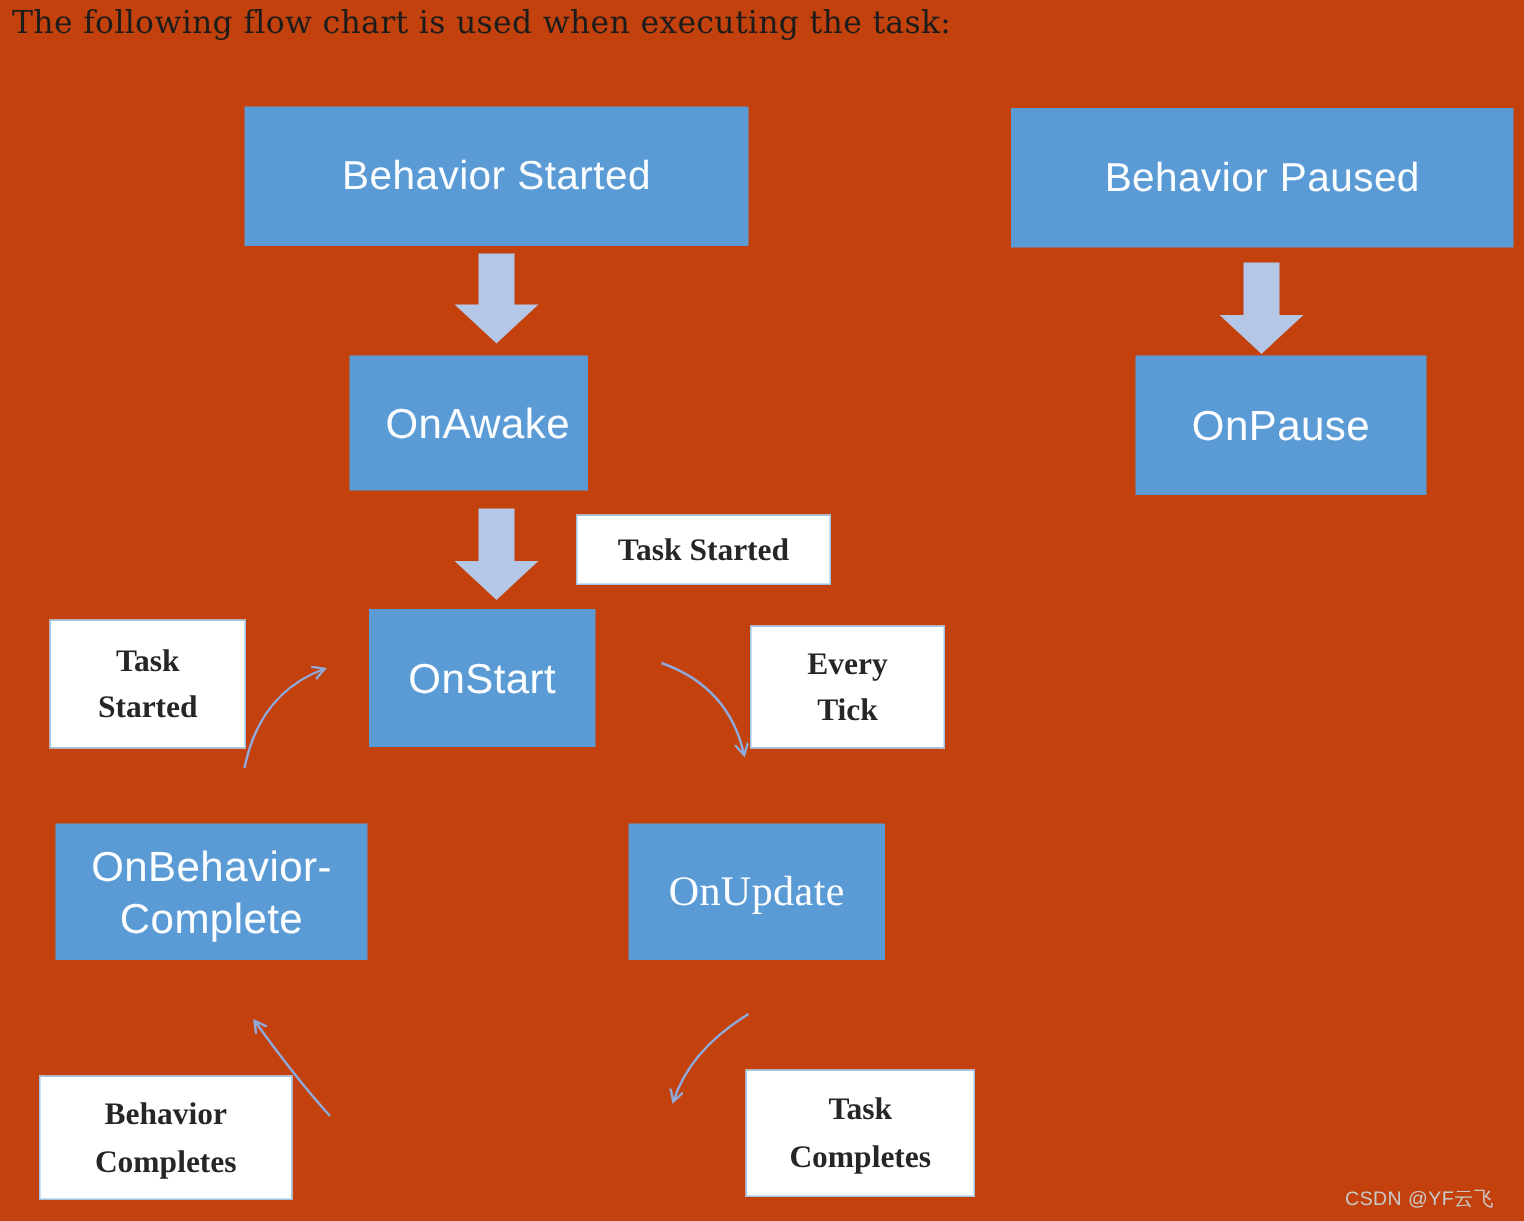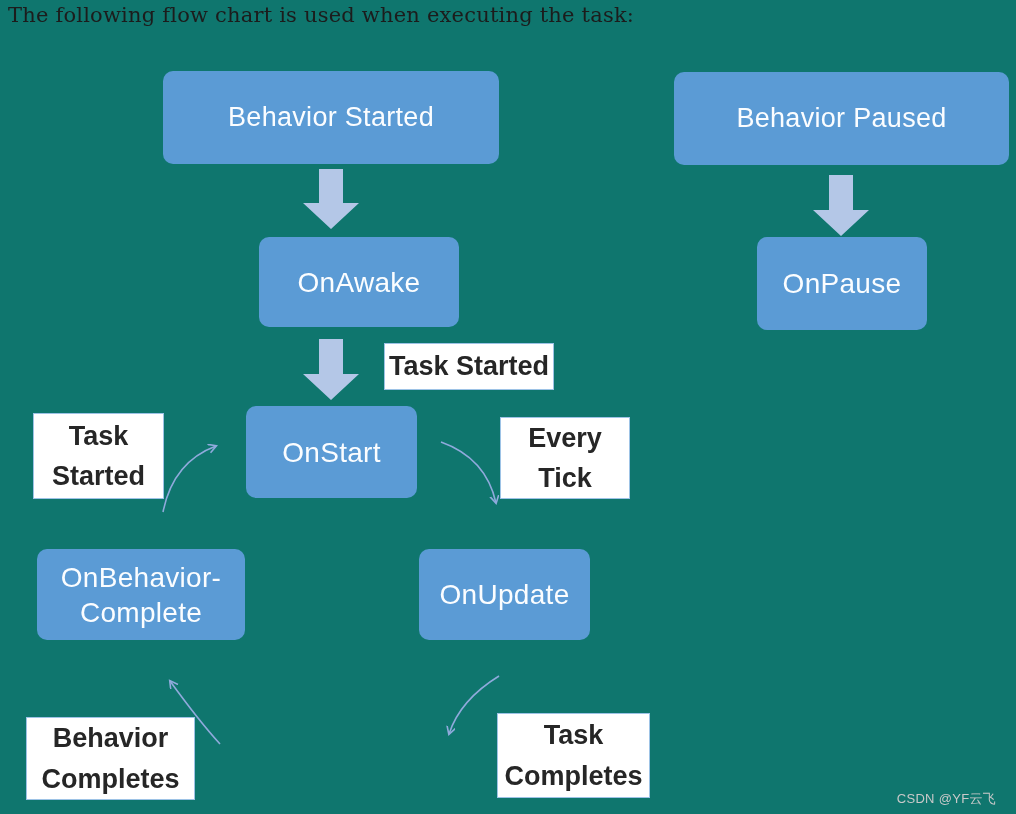--- a/index.html
+++ b/index.html
@@ -1,75 +1,76 @@
 <!DOCTYPE html>
 <html style="--node-fill: #5B9BD5; --node-text: #FBFDFF; --block-arrow: #B4C7E7; --connector: #8FAADC; --label-border: #9DC3E6; --label-text: #262626;"><head>
 <meta charset="utf-8">
 <style>
   html,body{margin:0;padding:0;background:#ffffff;}
   .canvas{
     position:relative;
     width:1016px;height:814px;
-    background:#0f766e;
+    background:#c2410c;
     overflow:hidden;
     font-family:"Liberation Sans", sans-serif;
   }
   .page-title{
     position:absolute;left:8px;top:3px;
     font-family:"DejaVu Serif", serif;
     font-size:21px;color:#1c1c1c;
     letter-spacing:0.2px;
     white-space:nowrap;
   }
   .node{
     position:absolute;
     background:var(--node-fill,#5B9BD5);
-    border-radius:10px;
+    border-radius:0;
     display:flex;align-items:center;justify-content:center;
     color:var(--node-text,#FBFDFF);
     font-size:28px;
     text-align:center;
     white-space:pre-line;
     line-height:1.25;
     letter-spacing:0.3px;
   }
   .node.big{font-size:27px;}
   .edge-label{
     position:absolute;
     background:#ffffff;
     border:1.5px solid var(--label-border,#9DC3E6);
     display:flex;align-items:center;justify-content:center;
     color:var(--label-text,#262626);
     font-weight:bold;
-    font-size:27px;
+    font-size:21px;
     text-align:center;
     white-space:pre-line;
     line-height:1.5;
+    font-family:Liberation Serif, serif;
   }
   .overlay{
     position:absolute;left:0;top:0;width:1016px;height:814px;
     pointer-events:none;
   }
   .block-arrow{fill:var(--block-arrow,#B4C7E7);stroke:none;}
   .connector{stroke:var(--connector,#8FAADC);stroke-width:1.6;fill:none;}
   .arrowhead-glyph{stroke:var(--connector,#8FAADC);stroke-width:1.6;fill:none;}
   .watermark{
     position:absolute;right:20px;top:790px;
     font-size:13px;color:#c9c9c9;
     letter-spacing:0.3px;
   }
   
   #n-behavior-started{left:163px;top:71px;width:336px;height:93px;}
-  #n-onawake{left:259px;top:237px;width:200px;height:90px;}
-  #n-onstart{left:246px;top:406px;width:171px;height:92px;}
-  #n-onupdate{left:419px;top:549px;width:171px;height:91px;}
+  #n-onawake{left:233px;top:237px;width:147px;height:90px;padding-left:12px;}
+  #n-onstart{left:246px;top:406px;width:151px;height:92px;}
+  #n-onupdate{left:419px;top:549px;width:171px;height:91px;font-family:Liberation Serif, serif;}
   #n-onend{left:246px;top:713px;width:171px;height:92px;}
   #n-onbehavior-complete{left:37px;top:549px;width:208px;height:91px;}
   #n-behavior-paused{left:674px;top:72px;width:335px;height:93px;}
-  #n-onpause{left:757px;top:237px;width:170px;height:93px;}
+  #n-onpause{left:757px;top:237px;width:194px;height:93px;}
   
   #l-task-started-top{left:384px;top:343px;width:168px;height:45px;}
   #l-task-started-left{left:33px;top:413px;width:129px;height:84px;}
   #l-every-tick{left:500px;top:417px;width:128px;height:80px;}
   #l-task-completes{left:497px;top:713px;width:151px;height:83px;}
   #l-behavior-completes{left:26px;top:717px;width:167px;height:81px;}
 </style>
 </head>
 <body>
 

